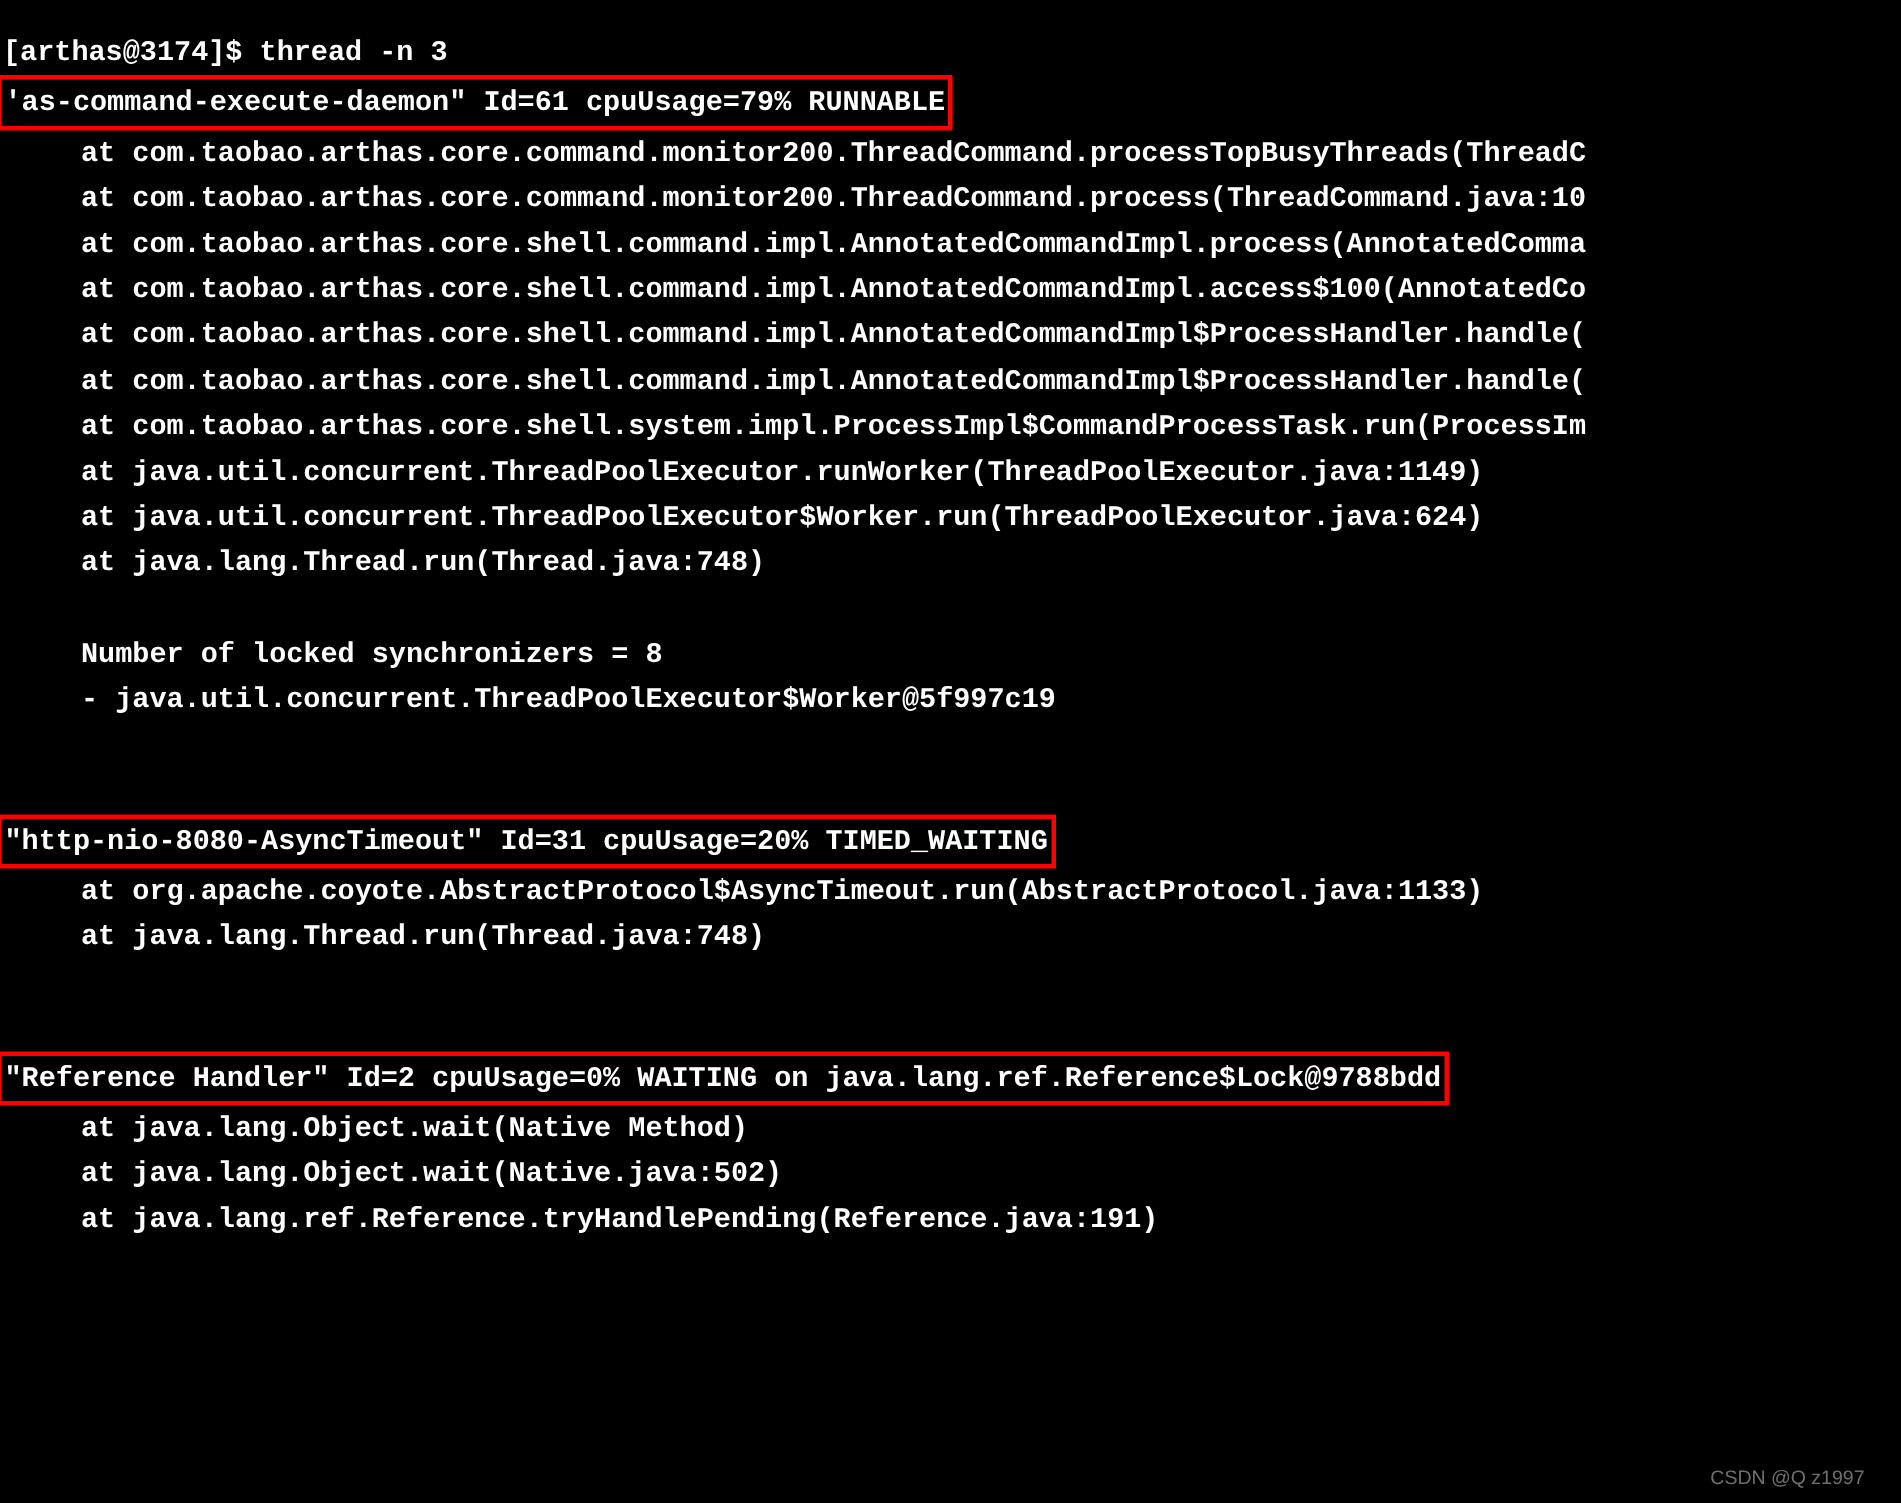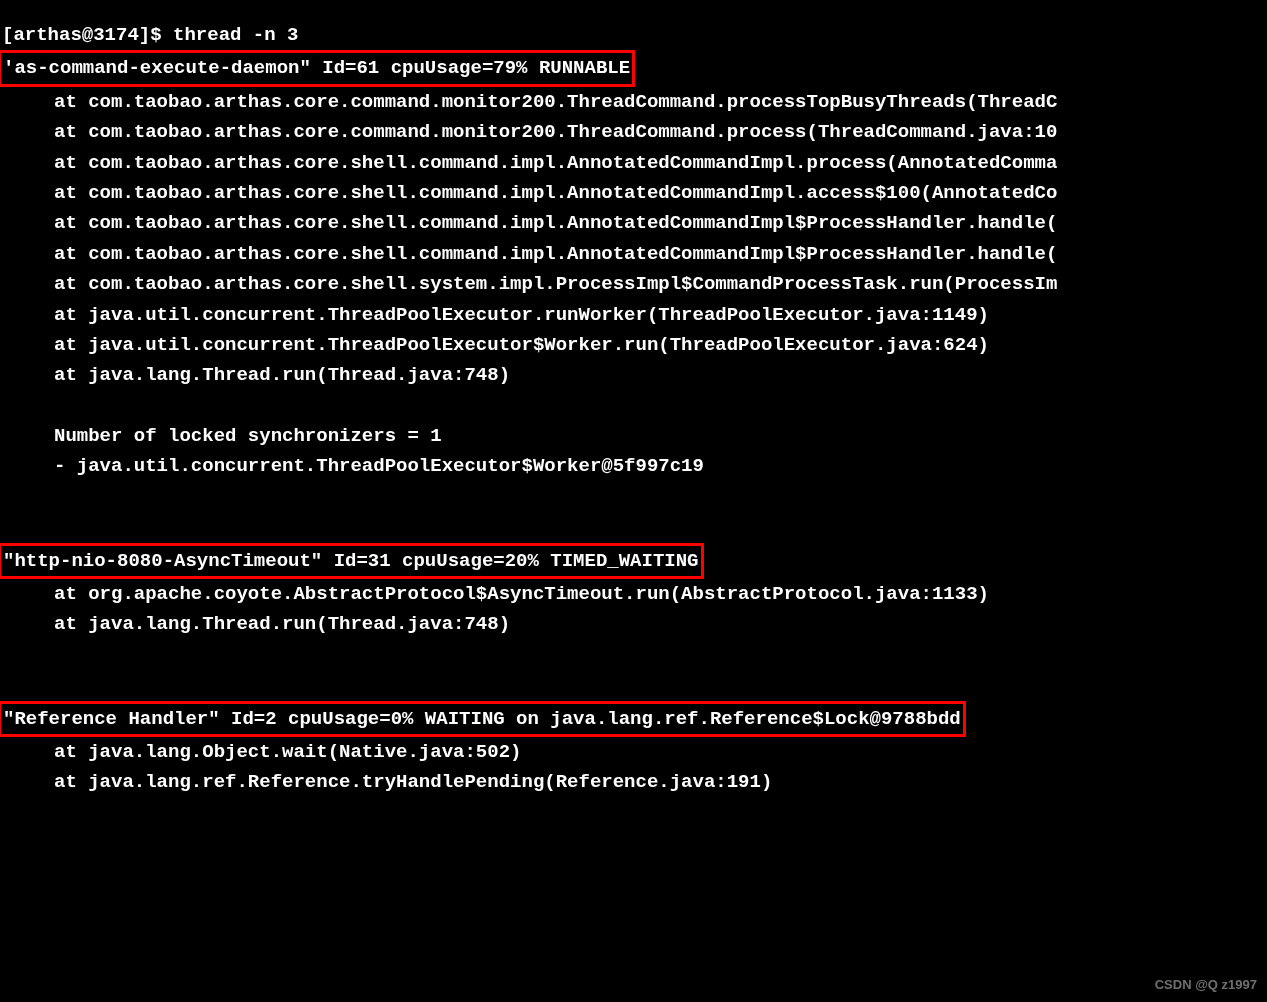--- a/index.html
+++ b/index.html
@@ -25,25 +25,25 @@
     border: 3px solid #ff0000;
     padding: 0 2px;
     margin-left: -4px;
   }
   .indent {
     padding-left: 52px;
     display: block;
   }
   .watermark {
     position: absolute;
-    right: 10px;
+    right: 24px;
     bottom: 6px;
     color: rgba(200,200,200,0.55);
     font-size: 13px;
-    font-weight: bold;
+    font-weight: normal;
     font-family: Arial, sans-serif;
   }
 </style>
 </head>
 <body>
 
 <div class="terminal">
   <div>[arthas@3174]$ thread -n 3</div>
 
   <div>
@@ -52,36 +52,37 @@
     <span class="indent">at com.taobao.arthas.core.command.monitor200.ThreadCommand.process(ThreadCommand.java:10</span>
     <span class="indent">at com.taobao.arthas.core.shell.command.impl.AnnotatedCommandImpl.process(AnnotatedComma</span>
     <span class="indent">at com.taobao.arthas.core.shell.command.impl.AnnotatedCommandImpl.access$100(AnnotatedCo</span>
     <span class="indent">at com.taobao.arthas.core.shell.command.impl.AnnotatedCommandImpl$ProcessHandler.handle(</span>
     <span class="indent">at com.taobao.arthas.core.shell.command.impl.AnnotatedCommandImpl$ProcessHandler.handle(</span>
     <span class="indent">at com.taobao.arthas.core.shell.system.impl.ProcessImpl$CommandProcessTask.run(ProcessIm</span>
     <span class="indent">at java.util.concurrent.ThreadPoolExecutor.runWorker(ThreadPoolExecutor.java:1149)</span>
     <span class="indent">at java.util.concurrent.ThreadPoolExecutor$Worker.run(ThreadPoolExecutor.java:624)</span>
     <span class="indent">at java.lang.Thread.run(Thread.java:748)</span>
     <span class="indent">&nbsp;</span>
-    <span class="indent">Number of locked synchronizers = 1</span>
+    <span class="indent">Number of locked synchronizers = 8</span>
     <span class="indent">- java.util.concurrent.ThreadPoolExecutor$Worker@5f997c19</span>
   </div>
 
   <div>&nbsp;</div>
   <div>&nbsp;</div>
 
   <div>
     <span class="highlight">"http-nio-8080-AsyncTimeout" Id=31 cpuUsage=20% TIMED_WAITING</span>
     <span class="indent">at org.apache.coyote.AbstractProtocol$AsyncTimeout.run(AbstractProtocol.java:1133)</span>
     <span class="indent">at java.lang.Thread.run(Thread.java:748)</span>
   </div>
 
   <div>&nbsp;</div>
   <div>&nbsp;</div>
 
   <div>
     <span class="highlight">"Reference Handler" Id=2 cpuUsage=0% WAITING on java.lang.ref.Reference$Lock@9788bdd</span>
+    <span class="indent">at java.lang.Object.wait(Native Method)</span>
     <span class="indent">at java.lang.Object.wait(Native.java:502)</span>
     <span class="indent">at java.lang.ref.Reference.tryHandlePending(Reference.java:191)</span>
   </div>
 </div>
 
 <div class="watermark">CSDN @Q z1997</div>
 
 </body></html>

